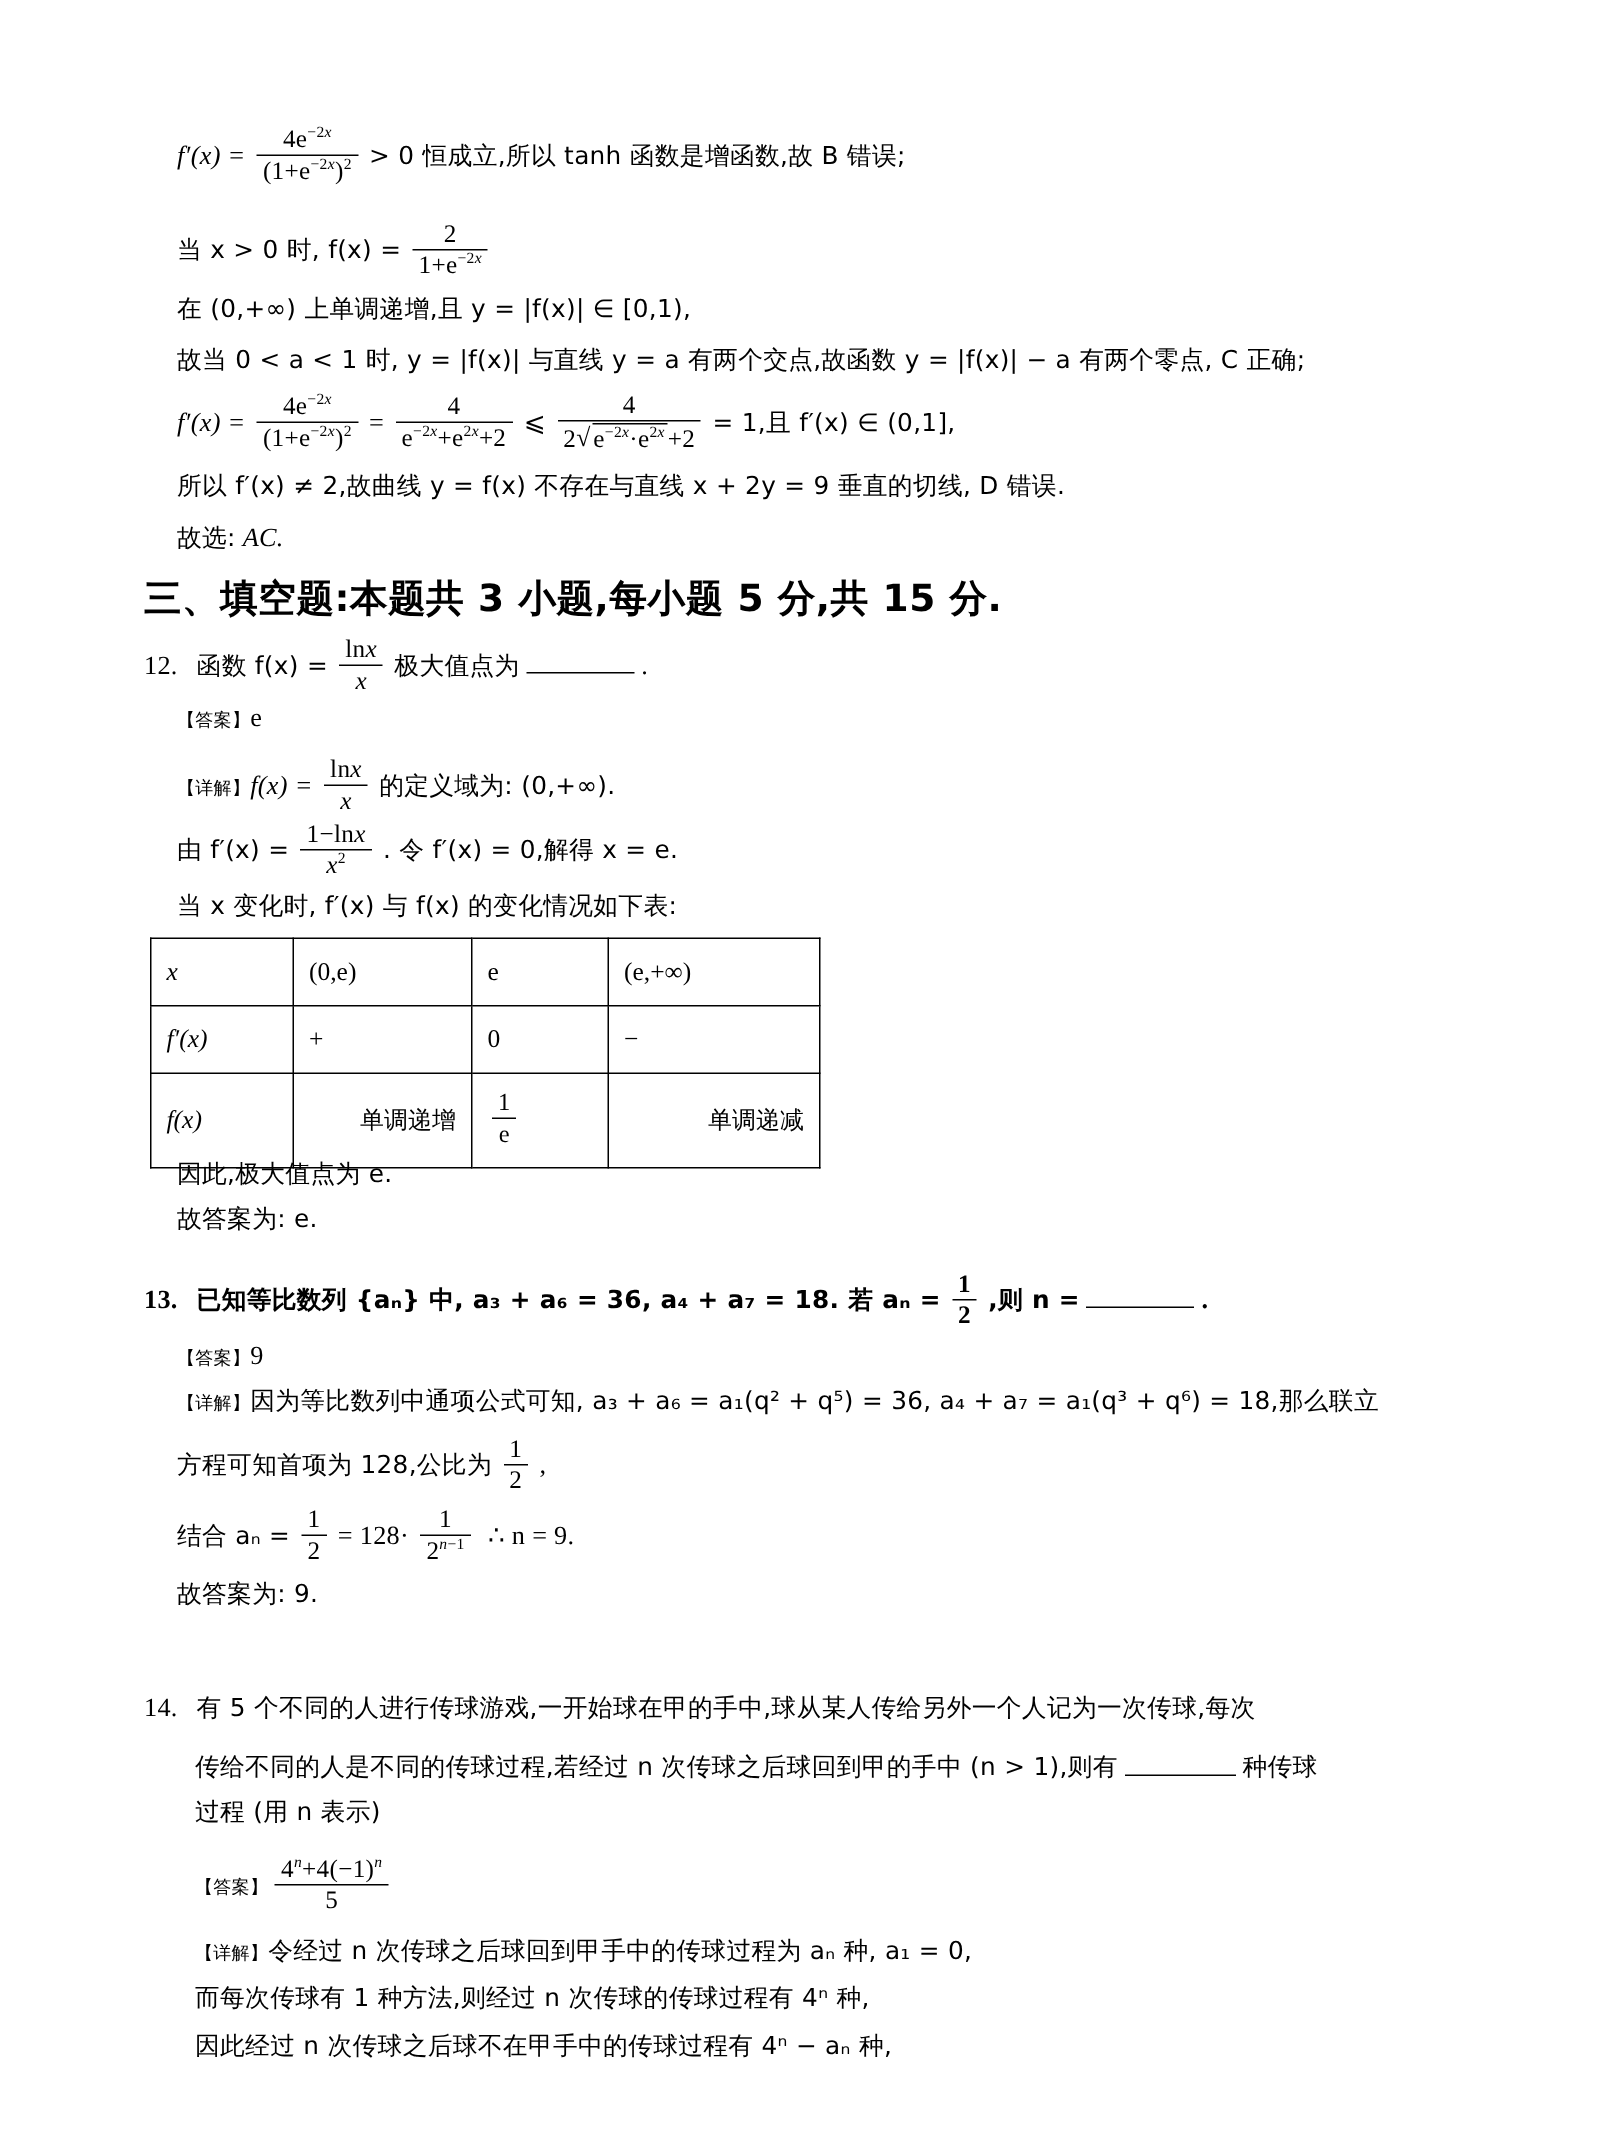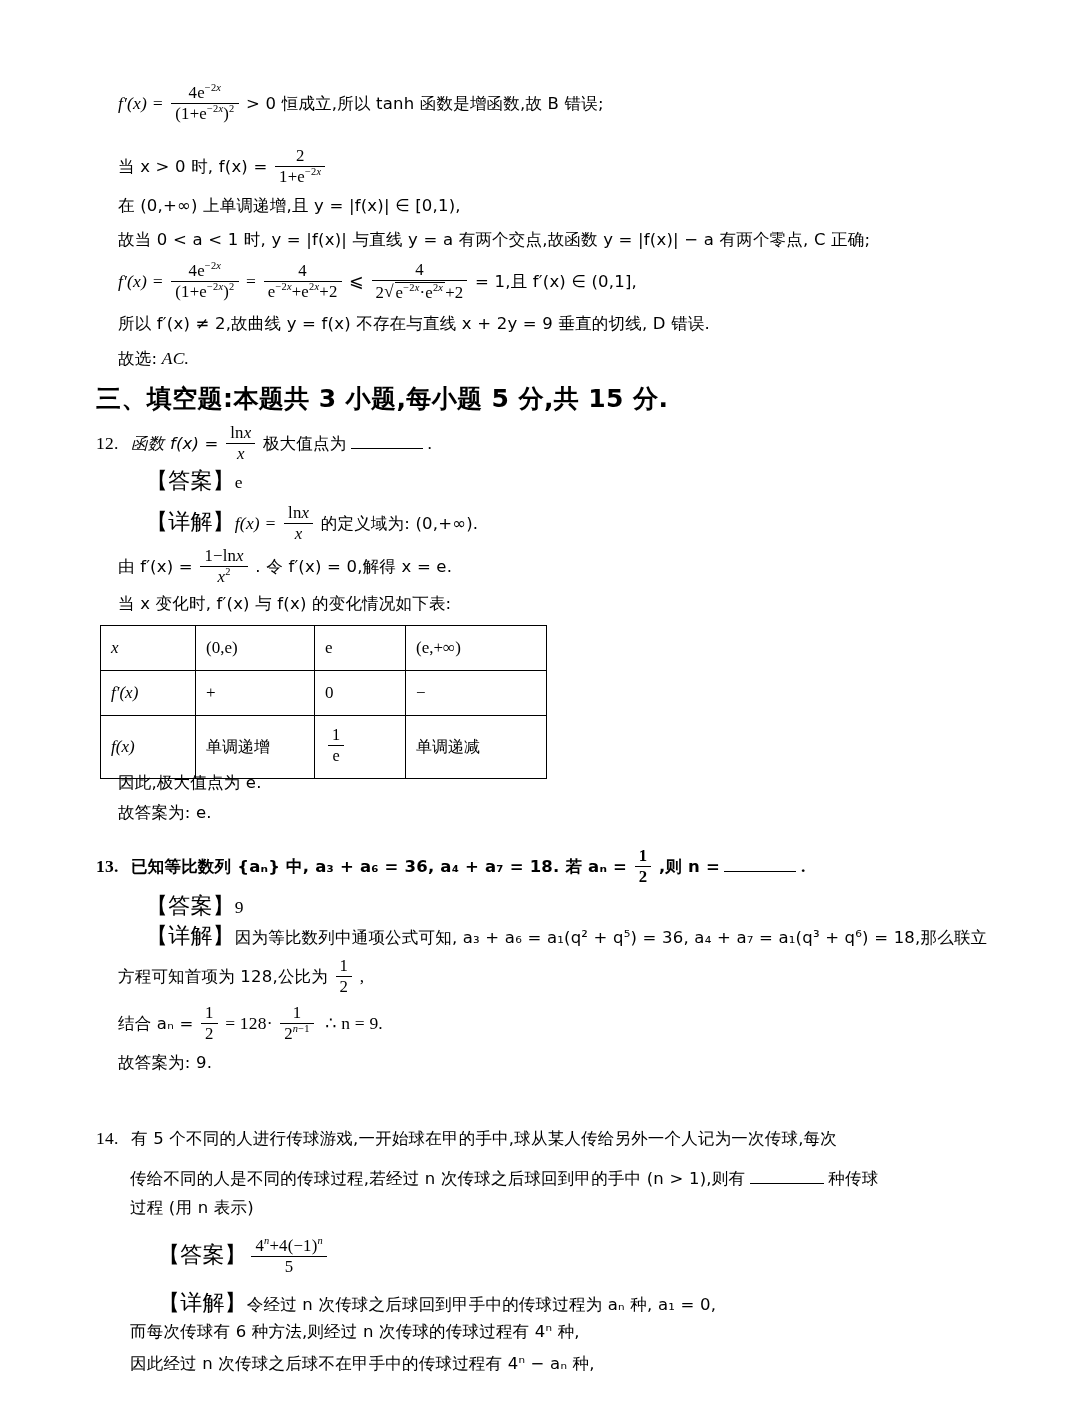--- a/index.html
+++ b/index.html
@@ -105,24 +105,24 @@
     padding: 5px 10px;
     vertical-align: middle;
     height: 34px;
     white-space: nowrap;
   }
   table.vartable td.c0 { width: 74px; }
   table.vartable td.c1 { width: 98px; }
   table.vartable td.c2 { width: 70px; }
   table.vartable td.c3 { width: 120px; }
   table.vartable td.tall { height: 52px; }
-  .cjk-cell { font-family: "DejaVu Sans", sans-serif; font-size: 16px; }
-
-  
-  .tagb { font-family: Liberation Sans, sans-serif; font-size: 22px; margin-left: 28px; }
+  .cjk-cell { font-family: "DejaVu Sans", sans-serif; font-size: 16px; text-align: right; }
+
+  
+  .tagb { font-family: Liberation Sans, sans-serif; font-size: 12px; }
 </style>
 </head>
 <body>
 
 <div class="page">
 
   <div class="blk line" style="left:118px; top:85px;">
     <span class="mi">f′(x) =</span>
     <span class="frac">
       <span class="num mr">4e<sup>−2<span class="mi">x</span></sup></span>
@@ -166,21 +166,21 @@
 
   <div class="blk line" style="left:118px; top:350px;">
     <span class="cjk">故选:</span>
     <span class="mi">AC.</span>
   </div>
 
   <div class="blk sec-head" style="left:96px; top:382px;">三、填空题:本题共 3 小题,每小题 5 分,共 15 分.</div>
 
   <div class="blk line" style="left:96px; top:425px;">
     <span class="qnum">12.</span>
-    <span class="cjk" style="margin-left:8px;font-style:italic;">函数 f(x) =</span>
+    <span class="cjk" style="margin-left:8px;">函数 f(x) =</span>
     <span class="frac">
       <span class="num mr">ln<span class="mi">x</span></span>
       <span class="den mi">x</span>
     </span>
     <span class="cjk">极大值点为</span>
     <span class="blank" style="width:72px; height:1em;"></span>
     <span class="mr">.</span>
   </div>
 
   <div class="blk line" style="left:118px; top:470px;">
@@ -301,17 +301,17 @@
     <span class="frac" style="margin-left:0;">
       <span class="num mr">4<sup><span class="mi">n</span></sup>+4(−1)<sup><span class="mi">n</span></sup></span>
       <span class="den mr">5</span>
     </span>
   </div>
 
   <div class="blk line" style="left:130px; top:1292px;">
     <span class="tagb">【详解】</span><span class="cjk">令经过 n 次传球之后球回到甲手中的传球过程为 aₙ 种, a₁ = 0,</span>
   </div>
 
-  <div class="blk line cjk" style="left:130px; top:1324px;">而每次传球有 6 种方法,则经过 n 次传球的传球过程有 4ⁿ 种,</div>
+  <div class="blk line cjk" style="left:130px; top:1324px;">而每次传球有 1 种方法,则经过 n 次传球的传球过程有 4ⁿ 种,</div>
 
   <div class="blk line cjk" style="left:130px; top:1356px;">因此经过 n 次传球之后球不在甲手中的传球过程有 4ⁿ − aₙ 种,</div>
 
 </div>
 
 </body></html>

